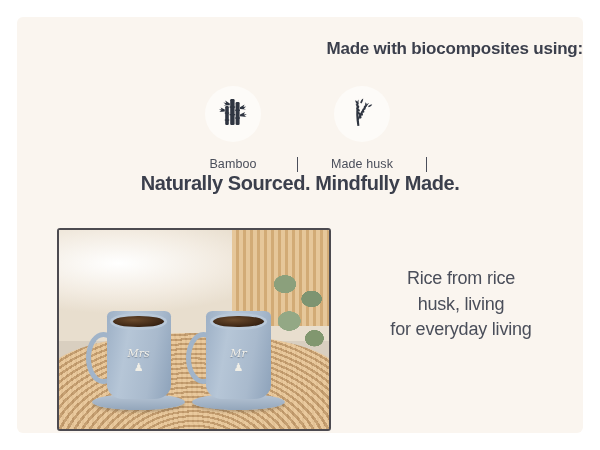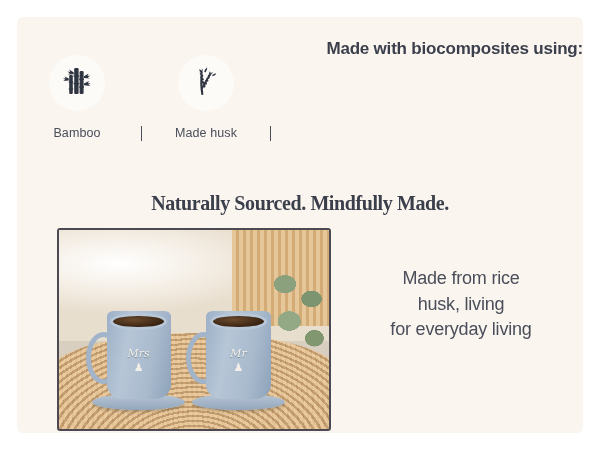--- a/index.html
+++ b/index.html
@@ -35,23 +35,24 @@
     font-size: 17px;
     font-weight: bold;
     letter-spacing: -0.2px;
     color: #3b3f4c;
   }
 
   
   .materials-row {
     position: absolute;
     left: 0;
-    top: 38px;
+    top: 69px;
     width: 566px;
     display: flex;
+    justify-content: center;
     align-items: flex-start;
     gap: 4px;
   }
   .material {
     width: 120px;
     display: flex;
     flex-direction: column;
     align-items: center;
   }
   .material-badge {
@@ -75,28 +76,27 @@
     height: 15px;
     background: #4a4e5a;
     margin-top: 71px;
     flex: 0 0 auto;
   }
 
   
   .tagline {
     position: absolute;
     left: 0;
-    top: 175px;
+    top: 155px;
     width: 566px;
     text-align: center;
     font-size: 20px;
     font-weight: bold;
     letter-spacing: -0.4px;
     color: #3b3f4c;
-    font-family: Liberation Serif, serif;
   }
 
   
   .lower {
     position: absolute;
     left: 0;
     top: 194px;
     width: 566px;
     height: 222px;
     display: flex;
@@ -341,20 +341,20 @@
           <div class="mug-body">
             <div class="mug-coffee"></div>
             <div class="mug-script">Mr</div>
             <div class="mug-figure">♟</div>
           </div>
         </div>
       </div>
     </div>
 
     <div class="side-copy">
-      <span class="copy-line">Made from rice</span>
+      <span class="copy-line">Rice from rice</span>
       <span class="copy-line">husk, living</span>
       <span class="copy-line">for everyday living</span>
     </div>
 
   </div>
 
 </div>
 
 </body></html>

